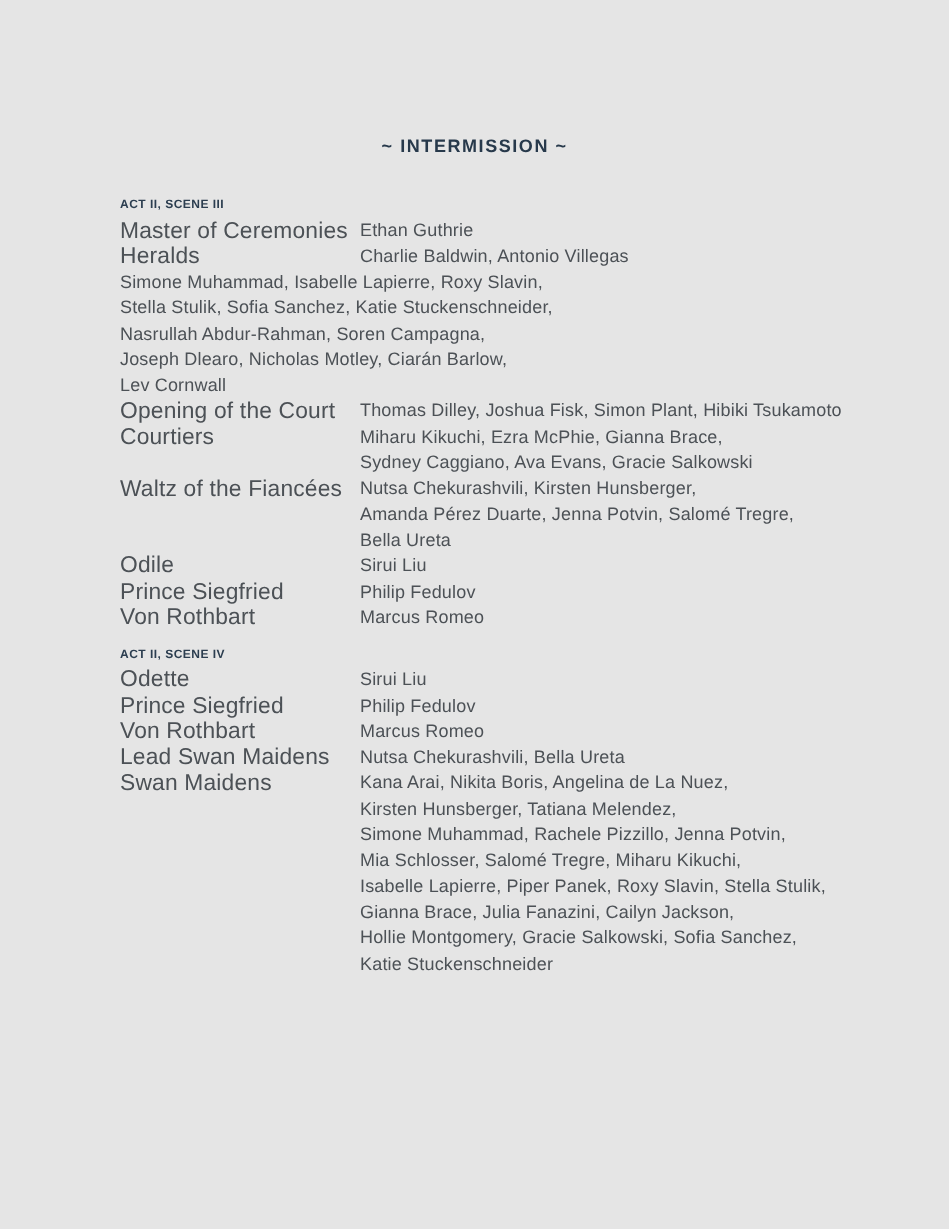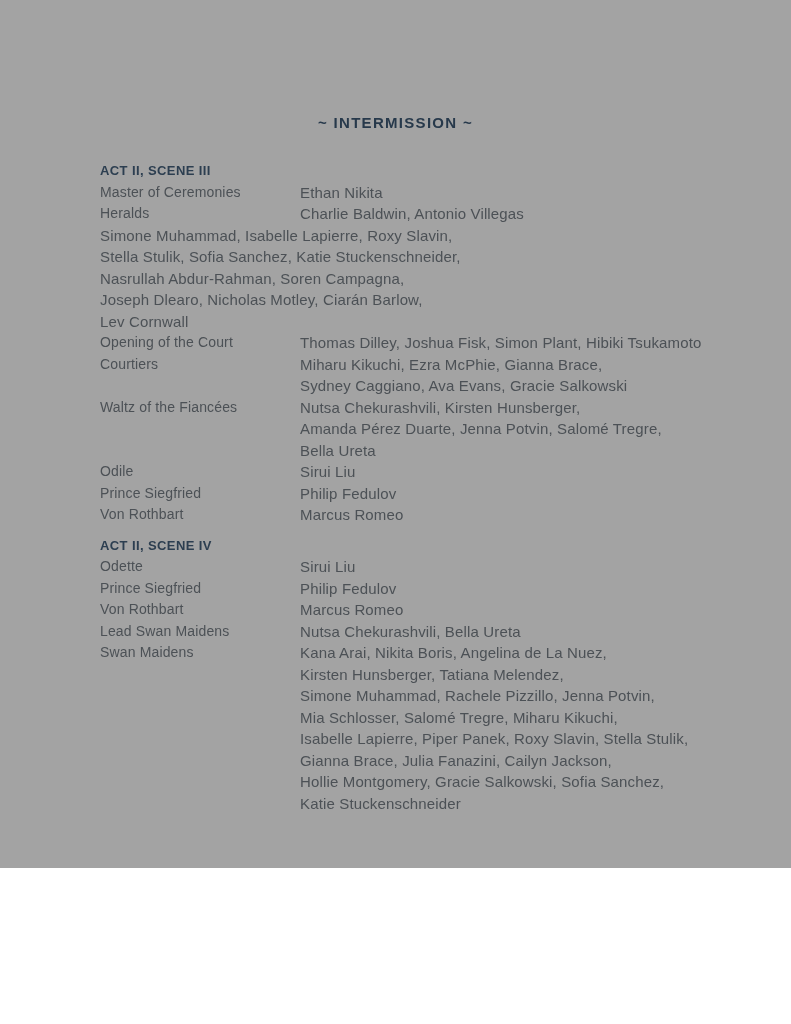--- a/index.html
+++ b/index.html
@@ -3,22 +3,22 @@
 <meta charset="utf-8">
 <style>
   html, body {
     margin: 0;
     padding: 0;
     background: #ffffff;
   }
   .page {
     position: relative;
     width: 791px;
-    height: 868px;
-    background: #a3a3a3;
+    height: 1024px;
+    background: #e5e5e5;
     font-family: "Liberation Sans", sans-serif;
     overflow: hidden;
   }
   .intermission {
     margin: 0;
     padding-top: 113px;
     text-align: center;
     font-size: 15px;
     font-weight: 700;
     letter-spacing: 1.3px;
@@ -30,34 +30,34 @@
     width: 640px;
   }
   .scene {
     margin: 0;
   }
   .scene + .scene {
     margin-top: 9px;
   }
   .scene-title {
     margin: 0;
-    font-size: 13px;
+    font-size: 10px;
     font-weight: 600;
     letter-spacing: 0.4px;
     color: #2c3e50;
     line-height: 21.5px;
   }
   .cast-row {
     display: flex;
     align-items: flex-start;
   }
   .role {
     flex: 0 0 200px;
     color: #4c5156;
-    font-size: 14px;
+    font-size: 19px;
     line-height: 21.5px;
     letter-spacing: 0.15px;
   }
   .names {
     flex: 1 1 auto;
     color: #4c5156;
     font-size: 15px;
     line-height: 21.5px;
     letter-spacing: 0.15px;
   }
@@ -69,21 +69,21 @@
 <body>
 
 <div class="page">
   <h1 class="intermission">~ INTERMISSION ~</h1>
   <div class="content" id="scenes">
       <section class="scene">
         <h2 class="scene-title">ACT II, SCENE III</h2>
         <div class="cast-row">
           <div class="role">Master of Ceremonies</div>
           <div class="names">
-            <div class="name-line">Ethan Nikita</div>
+            <div class="name-line">Ethan Guthrie</div>
           </div>
         </div>
         <div class="cast-row">
           <div class="role">Heralds</div>
           <div class="names">
             <div class="name-line">Charlie Baldwin, Antonio Villegas</div>
           </div>
         </div>
         <div class="cast-row">
           <div class="names">

